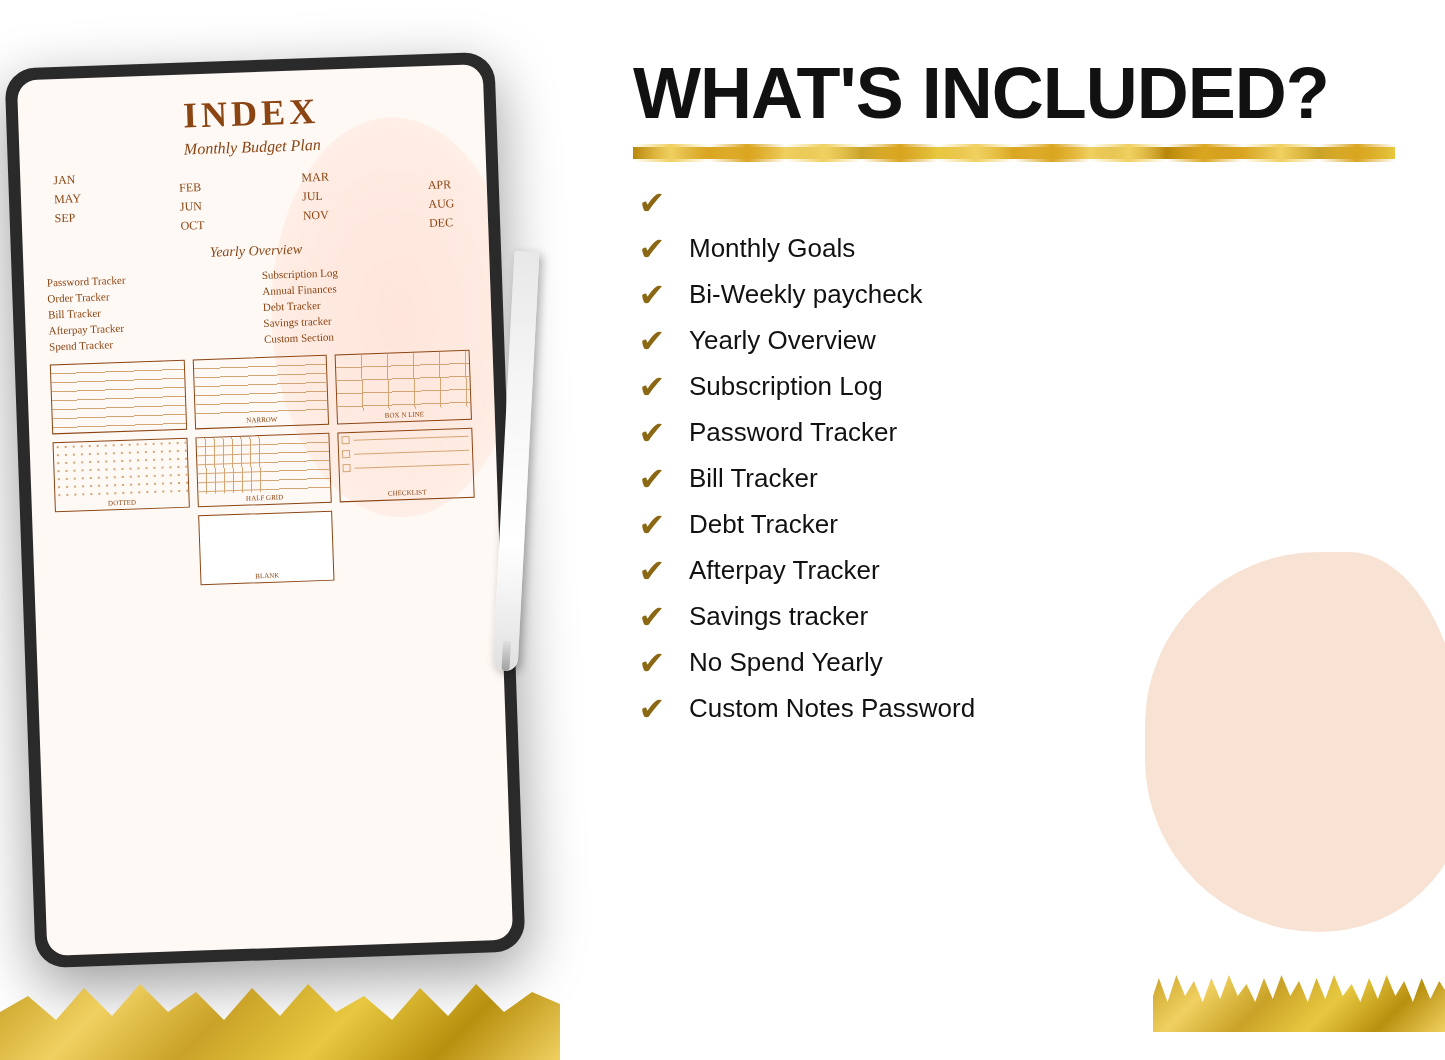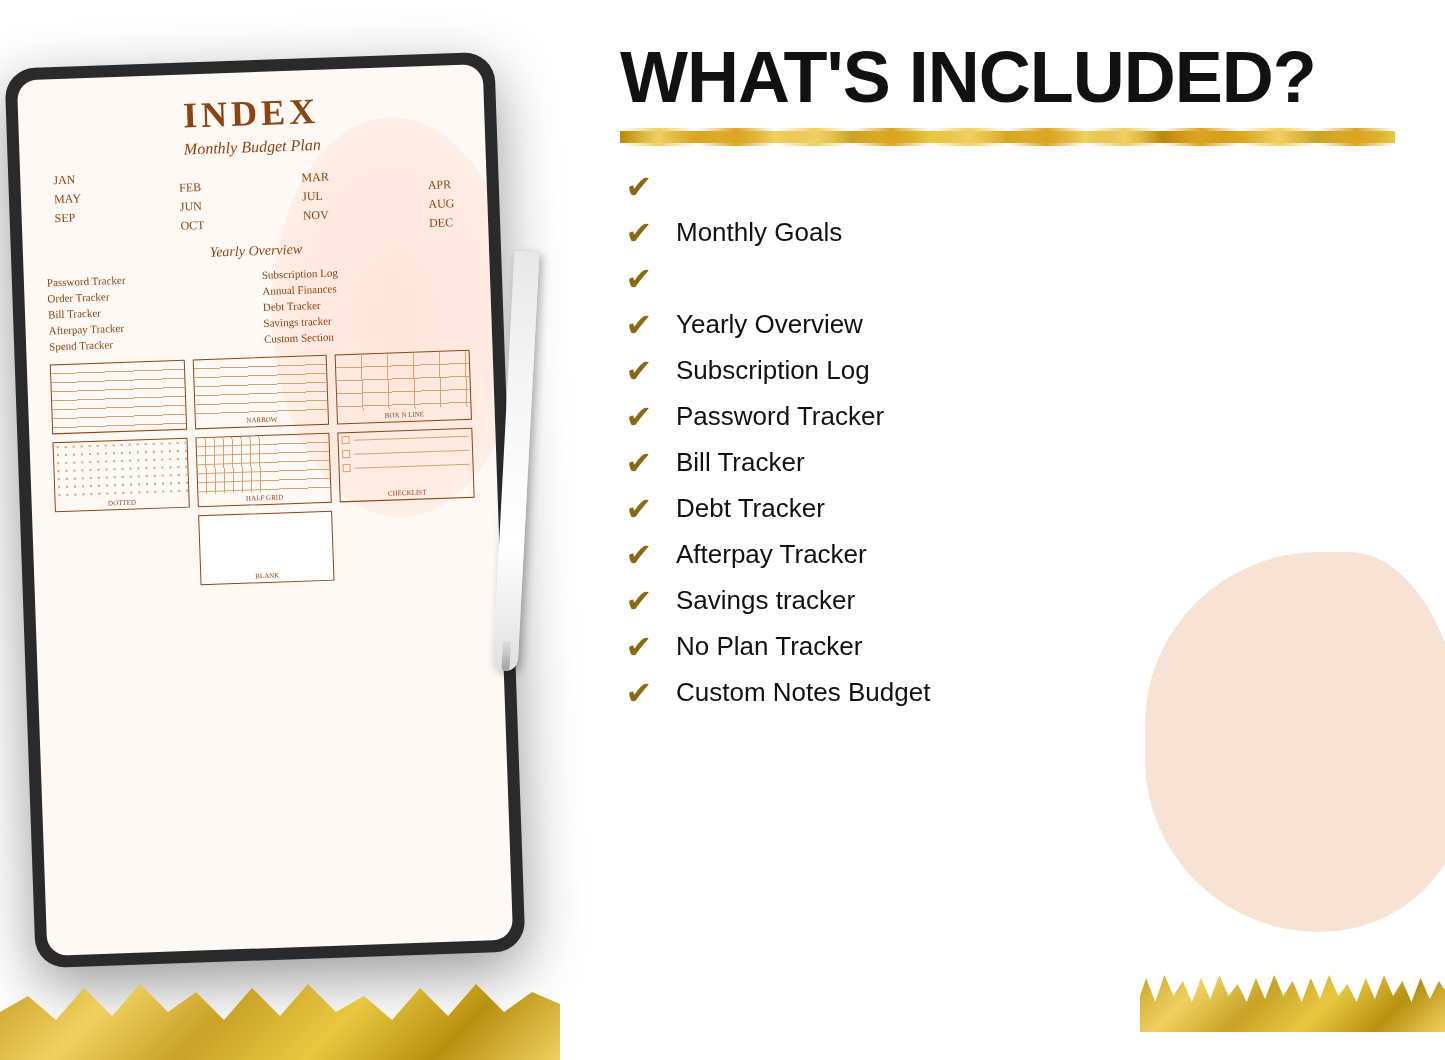--- a/index.html
+++ b/index.html
@@ -137,25 +137,25 @@
       transform: translateX(-50%);
       width: 8px;
       height: 30px;
       background: linear-gradient(to bottom, #e0e0e0, #a0a0a0);
       border-radius: 0 0 4px 4px;
     }
 
     
     .right-section {
       position: absolute;
-      left: 570px;
+      left: 583px;
       top: 0;
       right: 0;
       height: 1032px;
-      padding: 40px 50px;
+      padding: 56px 50px;
     }
 
     .main-heading {
       font-family: Arial, 'Helvetica Neue', sans-serif;
       font-size: 72px;
       font-weight: 900;
       color: #111;
       line-height: 1.05;
       margin-bottom: 15px;
       letter-spacing: -1px;
@@ -366,20 +366,21 @@
   <ul class="checklist">
     <li class="checklist-item">
       <span class="check-icon">✔</span>
     </li>
     <li class="checklist-item">
       <span class="check-icon">✔</span>
       <span>Monthly Goals</span>
     </li>
     <li class="checklist-item">
       <span class="check-icon">✔</span>
+      <span>Bi-Weekly paycheck</span>
     </li>
     <li class="checklist-item">
       <span class="check-icon">✔</span>
       <span>Yearly Overview</span>
     </li>
     <li class="checklist-item">
       <span class="check-icon">✔</span>
       <span>Subscription Log</span>
     </li>
     <li class="checklist-item">
@@ -397,23 +398,23 @@
     <li class="checklist-item">
       <span class="check-icon">✔</span>
       <span>Afterpay Tracker</span>
     </li>
     <li class="checklist-item">
       <span class="check-icon">✔</span>
       <span>Savings tracker</span>
     </li>
     <li class="checklist-item">
       <span class="check-icon">✔</span>
-      <span>No Plan Tracker</span>
-    </li>
-    <li class="checklist-item">
-      <span class="check-icon">✔</span>
-      <span>Custom Notes Budget</span>
+      <span>No Spend Yearly</span>
+    </li>
+    <li class="checklist-item">
+      <span class="check-icon">✔</span>
+      <span>Custom Notes Password</span>
     </li>
   </ul>
 
   <div class="peach-blob"></div>
   <div class="gold-glitter-bottom-right"></div>
 </div>
 
 </body></html>

